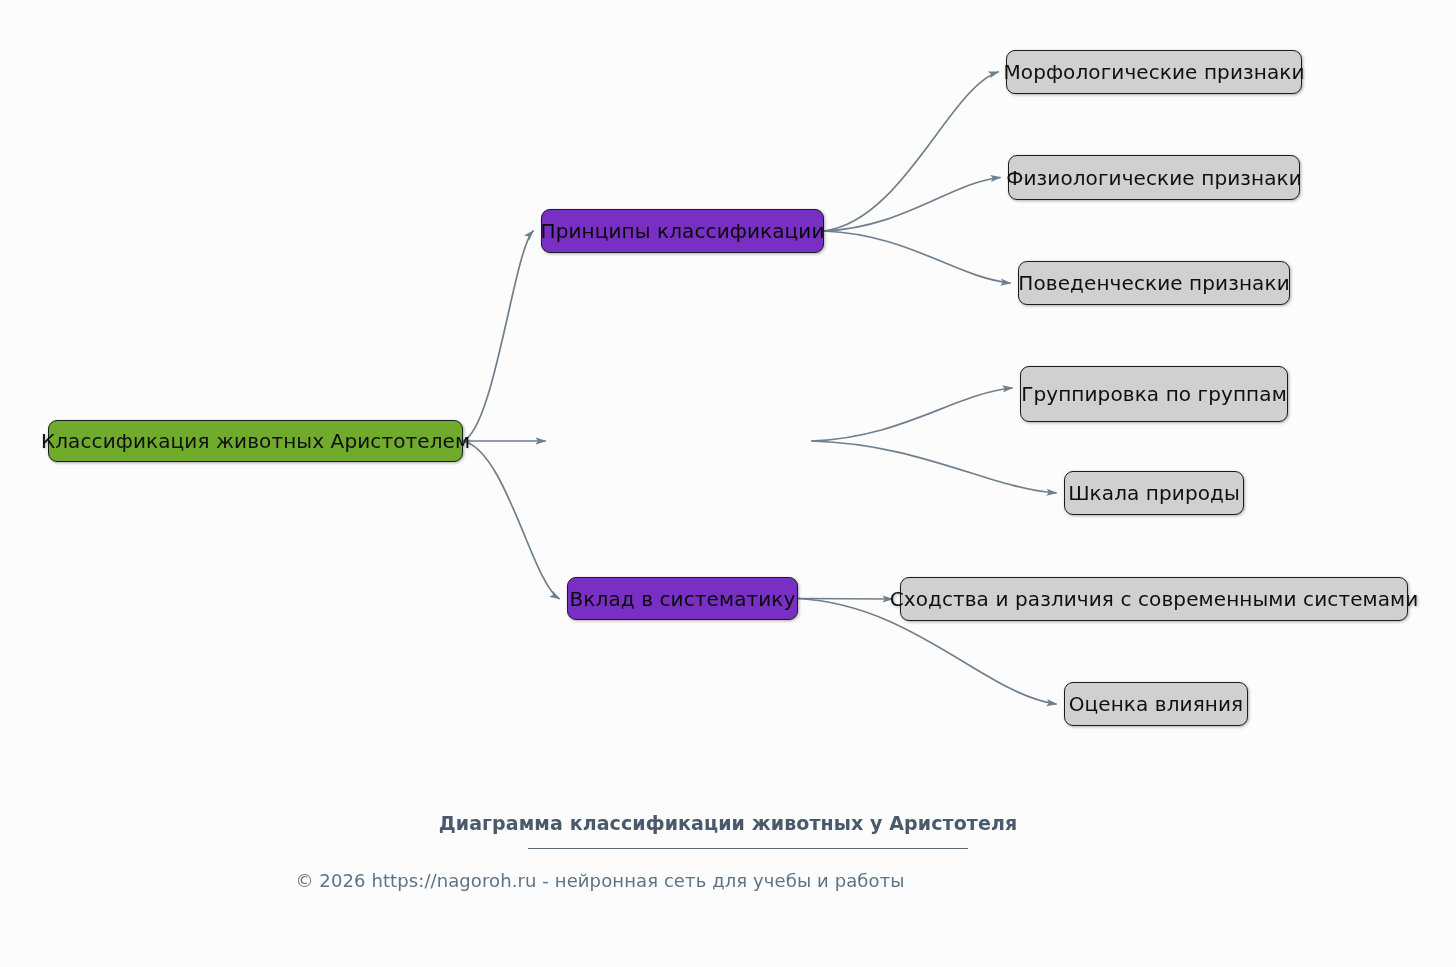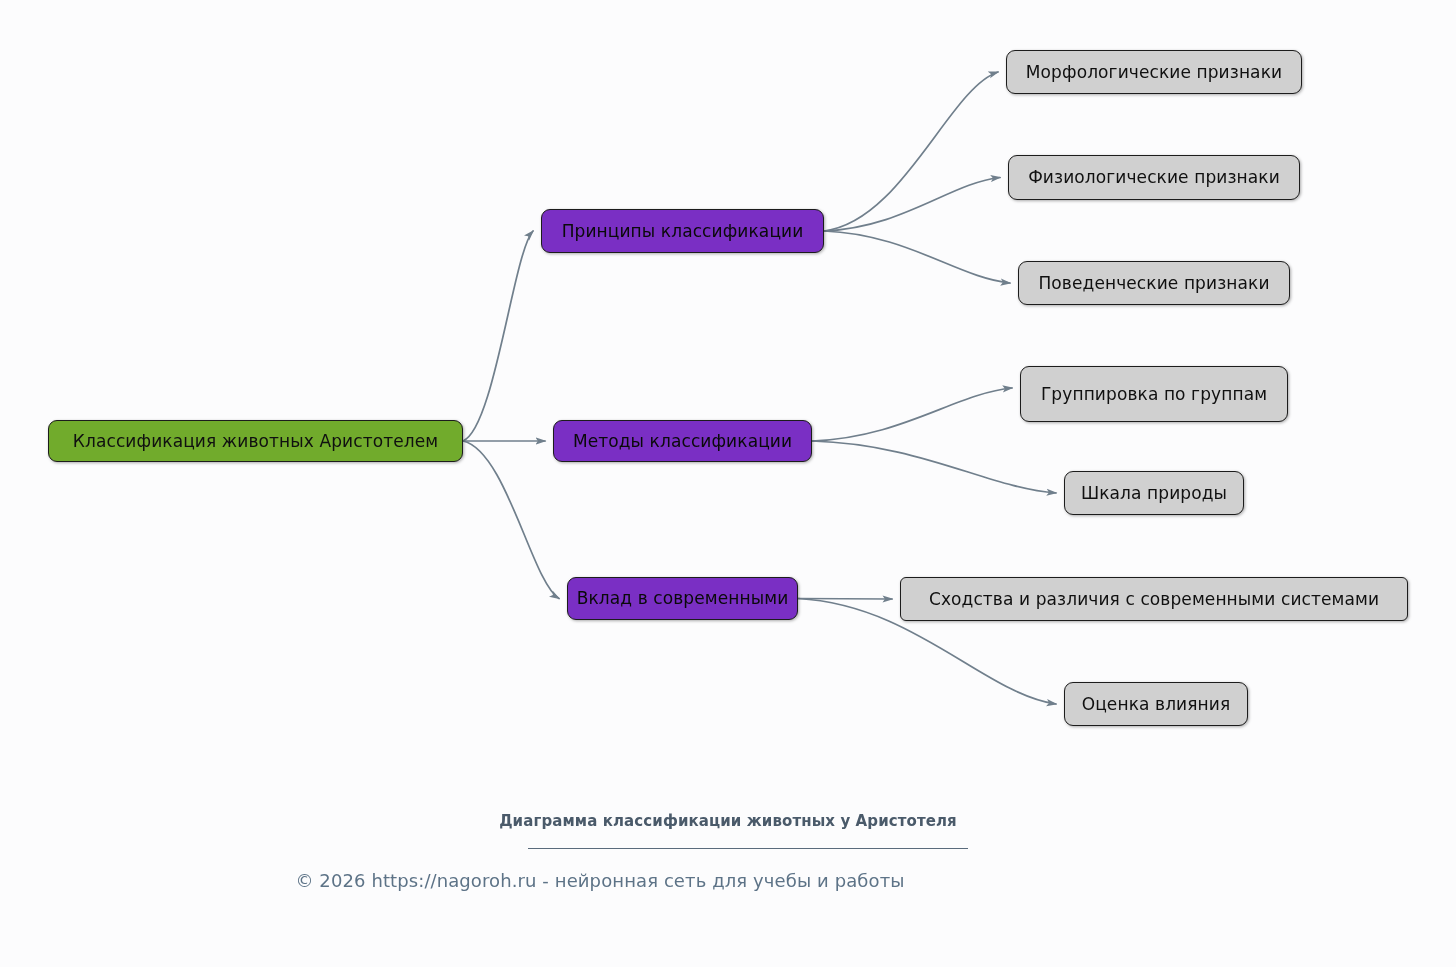--- a/index.html
+++ b/index.html
@@ -33,21 +33,21 @@
     box-sizing: border-box;
     display: flex;
     align-items: center;
     justify-content: center;
     border-radius: 9px;
     border: 1.3px solid #1c1c1c;
     white-space: nowrap;
     filter: drop-shadow(1.5px 1.5px 1.6px rgba(0,0,0,0.32));
   }
   .node-label {
-    font-size: 17px;
+    font-size: 20px;
     color: #101010;
     line-height: 1;
     letter-spacing: 0.1px;
   }
   .node.root {
     background: #71ab2c;
   }
   .node.branch {
     background: #7a2fc4;
   }
@@ -56,21 +56,21 @@
   }
   .node.leaf {
     background: #d0d0d0;
   }
   .footer-title {
     position: absolute;
     left: 0;
     width: 1456px;
     top: 812px;
     text-align: center;
-    font-size: 15px;
+    font-size: 19px;
     font-weight: bold;
     color: #4a5a6a;
     letter-spacing: 0.1px;
   }
   .footer-rule {
     position: absolute;
     left: 528px;
     top: 848px;
     width: 440px;
     height: 1px;
@@ -113,26 +113,23 @@
   </svg>
 
   <div class="node root" style="left:48px; top:420px; width:415px; height:42px;">
     <span class="node-label">Классификация животных Аристотелем</span>
   </div>
 
   <div class="node branch" style="left:541px; top:209px; width:283px; height:44px;">
     <span class="node-label">Принципы классификации</span>
   </div>
 
-  <div class="node branch" style="left:553px; top:420px; width:259px; height:42px;">
-    <span class="node-label">Методы классификации</span>
-  </div>
 
   <div class="node branch" style="left:567px; top:577px; width:231px; height:43px;">
-    <span class="node-label">Вклад в современными</span>
+    <span class="node-label">Вклад в систематику</span>
   </div>
 
   <div class="node leaf" style="left:1006px; top:50px; width:296px; height:44px;">
     <span class="node-label">Морфологические признаки</span>
   </div>
 
   <div class="node leaf" style="left:1018px; top:261px; width:272px; height:44px;">
     <span class="node-label">Поведенческие признаки</span>
   </div>
 
@@ -141,21 +138,21 @@
   </div>
 
   <div class="node leaf" style="left:1020px; top:366px; width:268px; height:56px;">
     <span class="node-label">Группировка по группам</span>
   </div>
 
   <div class="node leaf" style="left:1064px; top:471px; width:180px; height:44px;">
     <span class="node-label">Шкала природы</span>
   </div>
 
-  <div class="node leaf" style="left:900px; top:577px; width:508px; height:44px;border-radius:6px;">
+  <div class="node leaf" style="left:900px; top:577px; width:508px; height:44px;">
     <span class="node-label">Сходства и различия с современными системами</span>
   </div>
 
   <div class="node leaf" style="left:1064px; top:682px; width:184px; height:44px;">
     <span class="node-label">Оценка влияния</span>
   </div>
 
   <div class="footer-title">Диаграмма классификации животных у Аристотеля</div>
   <div class="footer-rule"></div>
   <div class="footer-copy">© 2026 https://nagoroh.ru - нейронная сеть для учебы и работы</div>

